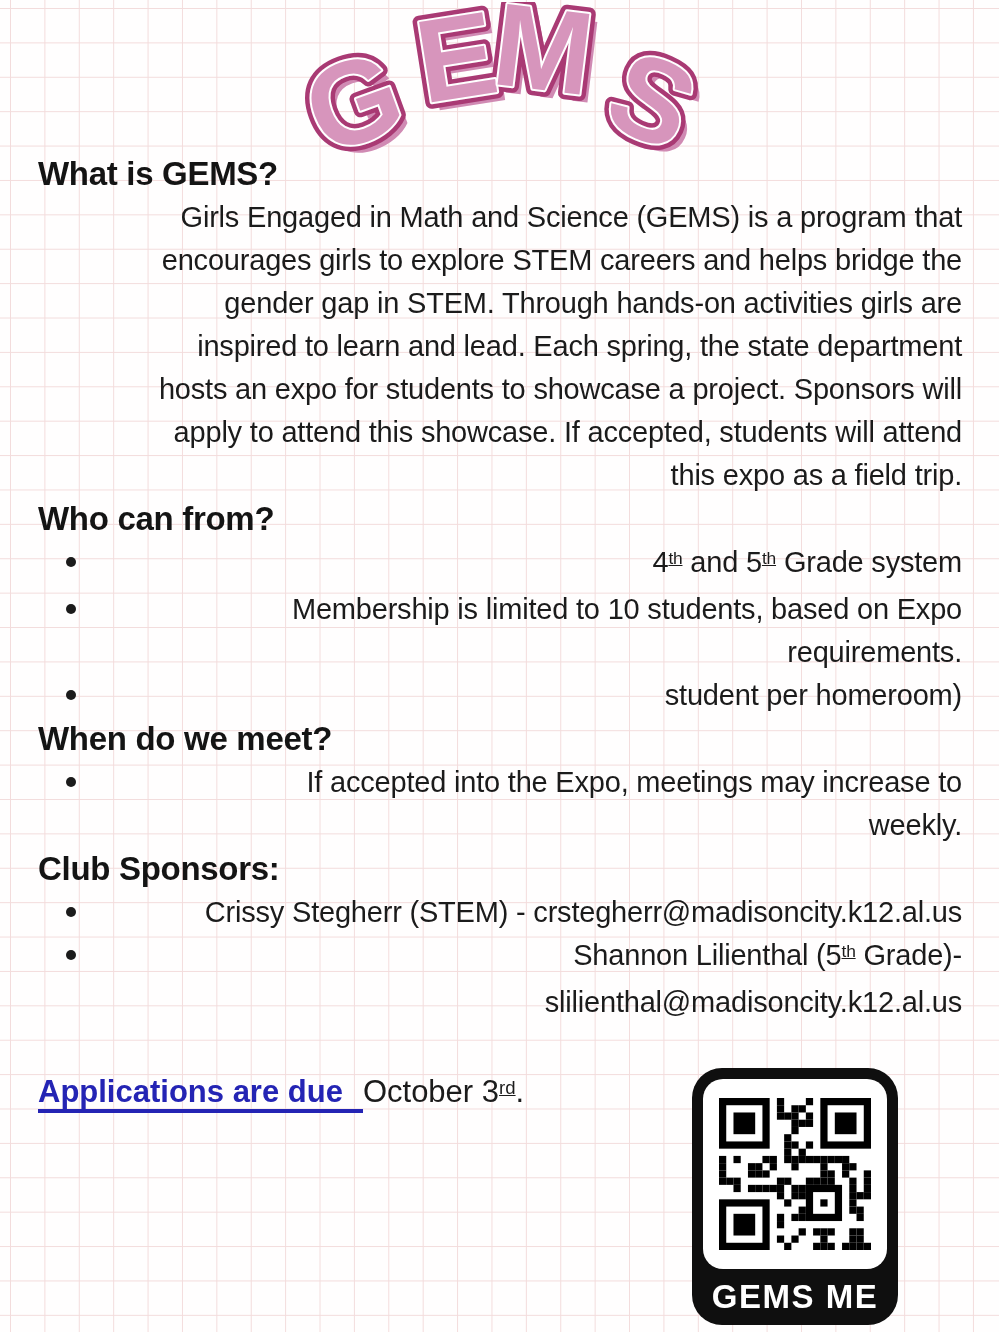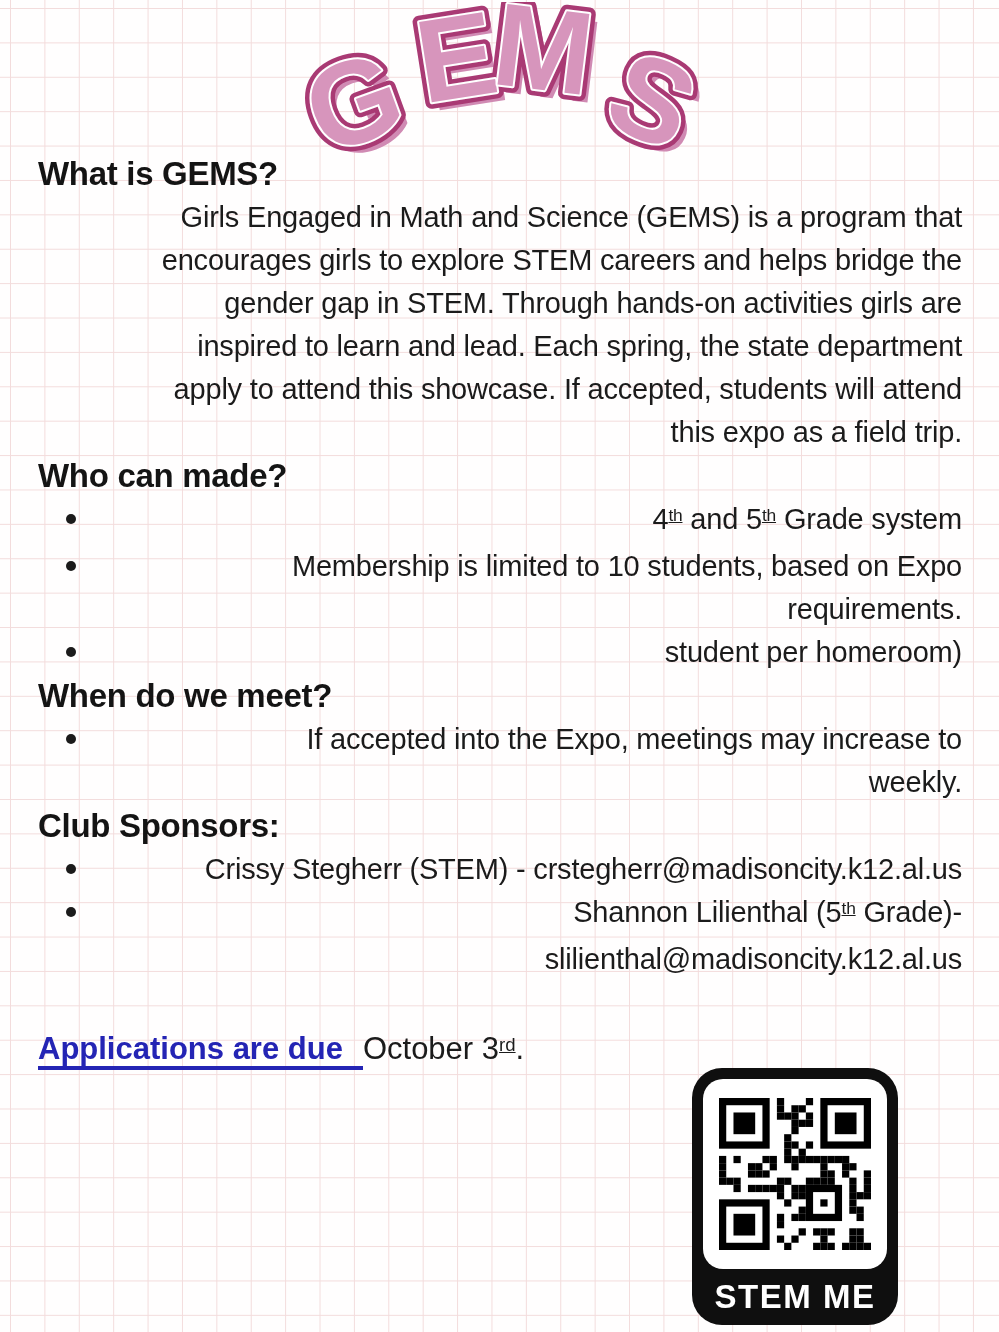--- a/index.html
+++ b/index.html
@@ -71,25 +71,26 @@
   </div>
 
   <div class="content">
 
     <h2>What is GEMS?</h2>
     <div class="para">
         <div class="tline">Girls Engaged in Math and Science (GEMS) is a program that</div>
         <div class="tline">encourages girls to explore STEM careers and helps bridge the</div>
         <div class="tline">gender gap in STEM. Through hands-on activities girls are</div>
         <div class="tline">inspired to learn and lead. Each spring, the state department</div>
+        <div class="tline">hosts an expo for students to showcase a project. Sponsors will</div>
         <div class="tline">apply to attend this showcase. If accepted, students will attend</div>
         <div class="tline">this expo as a field trip.</div>
       </div>
 
-    <h2>Who can made?</h2>
+    <h2>Who can from?</h2>
     <div>
         <div class="bullet">
           <span class="dot"></span>
           <div class="btext">
             <div class="tline"><span>4</span><sup>th</sup><span> and 5</span><sup>th</sup><span> Grade system</span></div>
           </div>
         </div>
         <div class="bullet">
           <span class="dot"></span>
           <div class="btext">
@@ -253,16 +254,16 @@
           <rect x="105" y="7" width="35" height="35" fill="#fff"></rect>
           <rect x="112" y="14" width="21" height="21" fill="#000"></rect>
           <rect x="0" y="98" width="49" height="49" fill="#000"></rect>
           <rect x="7" y="105" width="35" height="35" fill="#fff"></rect>
           <rect x="14" y="112" width="21" height="21" fill="#000"></rect>
           <rect x="84" y="84" width="35" height="35" fill="#000"></rect>
           <rect x="91" y="91" width="21" height="21" fill="#fff"></rect>
           <rect x="98" y="98" width="7" height="7" fill="#000"></rect>
         </svg>
     </div>
-    <div class="qr-label">STEM ME</div>
+    <div class="qr-label">GEMS ME</div>
   </div>
 
 </div>
 
 </body></html>

